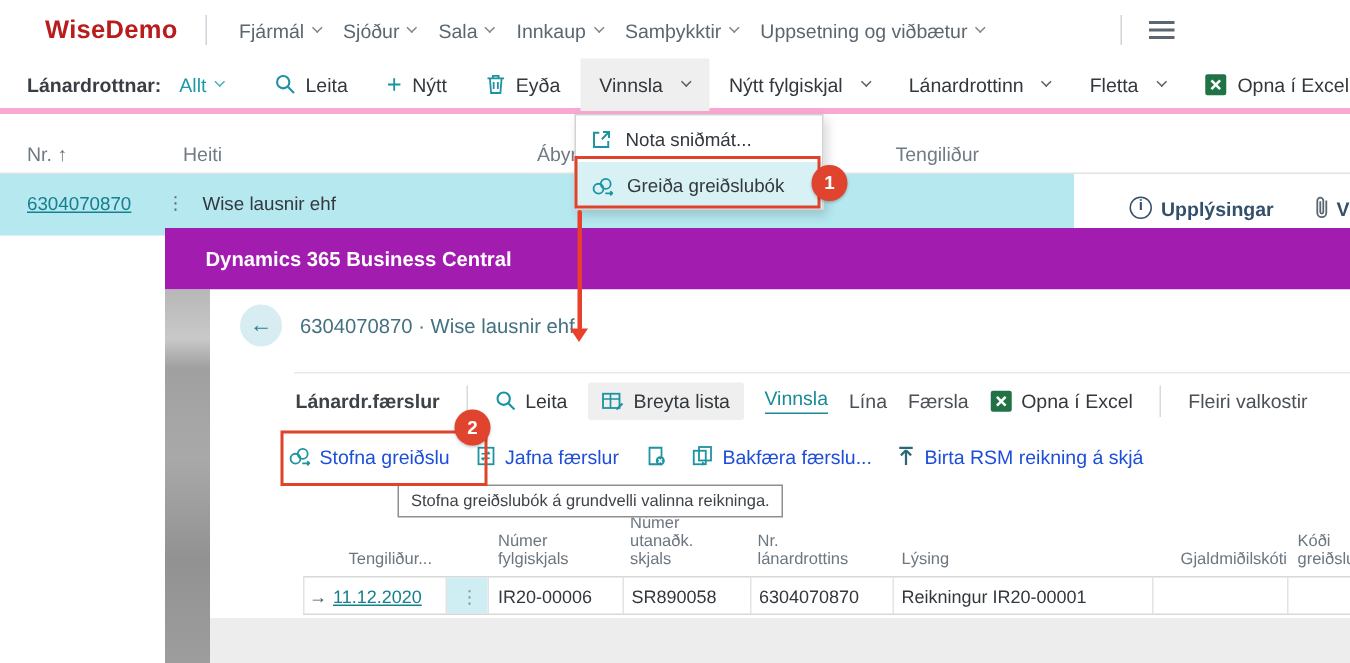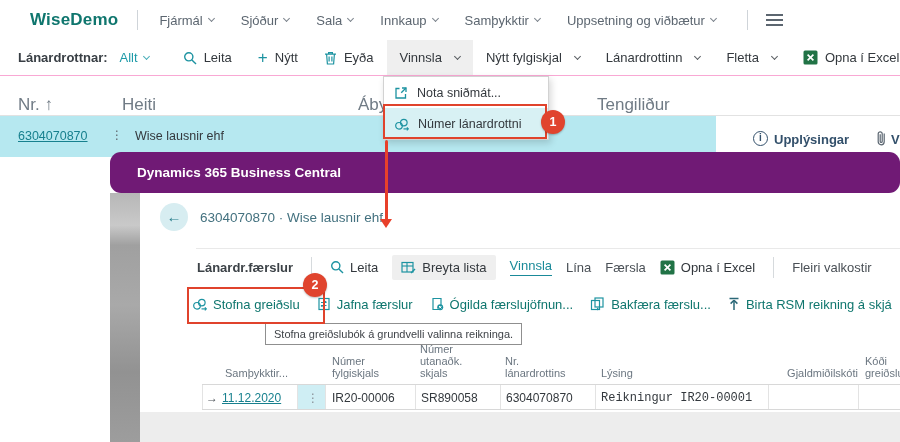--- a/index.html
+++ b/index.html
@@ -4,80 +4,80 @@
 <style>
   * { margin:0; padding:0; box-sizing:border-box; }
   body { background:#fff; }
   .screen { position:relative; width:900px; height:442px; background:#fff; overflow:hidden;
             font-family:"Liberation Sans","DejaVu Sans",sans-serif; color:#33383d; }
   .abs { position:absolute; }
   .nowrap { white-space:nowrap; }
 
   
   .topbar { position:absolute; left:0; top:0; width:900px; height:40px; display:flex; align-items:center; padding-left:30px; }
-  .brand { font-size:17px; font-weight:bold; color:#0f766e; letter-spacing:.2px; }
+  .brand { font-size:17px; font-weight:bold; color:#b91c1c; letter-spacing:.2px; }
   .vdiv { width:1px; height:20px; background:#cfd4d9; }
-  .topmenus { display:flex; gap:27px; margin-left:21px; color:#5c6670; font-size:13px; }
+  .topmenus { display:flex; gap:15px; margin-left:21px; color:#5c6670; font-size:13px; }
   .menu-item { display:flex; align-items:center; cursor:pointer; white-space:nowrap; }
   .chev { display:inline-block; width:5px; height:5px; border-right:1.4px solid currentColor; border-bottom:1.4px solid currentColor;
           transform:rotate(45deg); margin-left:6px; margin-top:-3px; opacity:.8; }
   .hamb { position:relative; width:17px; height:2px; background:#5c6670; box-shadow:0 -5px 0 #5c6670, 0 5px 0 #5c6670; }
 
   
   .actionbar { position:absolute; left:0; top:40px; width:900px; height:36px; display:flex; align-items:center;
-               padding-left:18px; border-bottom:1px solid #f9a8d4; font-size:13px; }
+               padding-left:18px; border-bottom:4px solid #f9a8d4; font-size:13px; }
   .ab-caption { font-weight:bold; color:#383e44; }
   .ab-filter { color:#1d9aa8; margin-left:12px; display:flex; align-items:center; cursor:pointer; }
   .ab-sep { width:1px; height:21px; background:#d6dadd; margin-left:15px; margin-right:6px; }
   .btn { display:flex; align-items:center; gap:7px; height:35px; padding:0 13px; color:#33383d; cursor:pointer; white-space:nowrap; }
   .btn.open { background:#efefef; }
   .plus-glyph { font-size:17px; color:#1d93a1; line-height:1; font-weight:400; }
   .xlicon { display:inline-flex; }
 
   
-  .v-head { position:absolute; top:95px; font-size:17px; color:#707b85; }
+  .v-head { position:absolute; top:95px; font-size:13px; color:#707b85; }
   .v-headline { position:absolute; left:0; top:115px; width:900px; height:1px; background:#e2e2e2; }
   .v-row { position:absolute; left:0; top:116px; width:716px; height:41px; background:#b6e8f0; }
   .v-link { position:absolute; left:18px; top:13px; font-size:12.5px; color:#17808e; text-decoration:underline; cursor:pointer; }
   .v-dots { position:absolute; left:111px; top:12px; color:#5f686f; font-size:12px; cursor:pointer; }
   .v-name { position:absolute; left:135px; top:13px; font-size:12.5px; color:#33383d;text-align:center; }
 
   
   .info-ic { position:absolute; left:753px; top:131px; width:15px; height:15px; border:1.4px solid #33506b; border-radius:50%;
              color:#33506b; font-size:10px; font-weight:bold; text-align:center; line-height:12px; font-style:normal; }
   .fb-label { position:absolute; left:774px; top:132px; font-size:13px; font-weight:bold; color:#33506b; cursor:pointer; }
   .fb-v { position:absolute; left:891px; top:132px; font-size:13px; font-weight:bold; color:#33506b; }
 
   
   .dropdown { position:absolute; left:383px; top:76px; width:166px; background:#fff; border:1px solid #d2d2d2;
               box-shadow:2px 3px 7px rgba(0,0,0,.16); z-index:6; }
   .dd-item { height:31px; display:flex; align-items:center; gap:9px; padding:0 10px; font-size:12.5px; color:#33383d; cursor:pointer; white-space:nowrap; }
   .dd-item.hl { background:#d8f1f4; }
 
   
-  .modal-bar { position:absolute; left:110px; top:152px; width:790px; height:41px; background:#701a75; z-index:10;border-radius:11px; }
+  .modal-bar { position:absolute; left:110px; top:152px; width:790px; height:41px; background:#a21caf; z-index:10; }
   .modal-title { position:absolute; left:27px; top:0; line-height:41px; color:#fff; font-size:13.5px; font-weight:bold; }
   .modal-left { position:absolute; left:110px; top:193px; width:30px; height:249px; z-index:10;
       background:linear-gradient(180deg,#b7b7b7 0%,#c9c9c9 13%,#a0a0a0 21%,#a9a9a9 45%,#929292 72%,#9d9d9d 100%); }
   .modal-body { position:absolute; left:140px; top:193px; width:760px; height:249px; background:#fff; z-index:10; overflow:hidden; }
 
   .back-circle { position:absolute; left:20px; top:10px; width:28px; height:28px; border-radius:50%; background:#d7edf1;
                  color:#2a7f8d; font-size:15px; text-align:center; line-height:27px; cursor:pointer; }
   .m-pagetitle { position:absolute; left:60px; top:17px; font-size:13.5px; color:#43717f; }
   .m-divider { position:absolute; left:56px; top:55px; width:704px; height:1px; background:#e9e9e9; }
 
   .m-toolbar1 { position:absolute; left:57px; top:56px; height:36px; display:flex; align-items:center; gap:14px; font-size:13px; color:#33383d; white-space:nowrap; }
   .m-caption { font-weight:bold; color:#3c4247; }
   .t-sep { width:1px; height:21px; background:#d6dadd; margin:0 4px; }
   .titem { display:flex; align-items:center; gap:6px; cursor:pointer; }
   .titem.gray { background:#efefef; padding:5px 9px; border-radius:2px;justify-content:flex-end; }
   .titem.active { color:#1a8a99; border-bottom:1.6px solid #1a8a99; padding-bottom:2px; }
   .muted { color:#4a5056; }
 
-  .m-toolbar2 { position:absolute; left:52px; top:93px; height:36px; display:flex; align-items:center; gap:17px; font-size:13px; color:#0f766e; white-space:nowrap; }
+  .m-toolbar2 { position:absolute; left:52px; top:93px; height:36px; display:flex; align-items:center; gap:17px; font-size:13px; color:#1d4ed8; white-space:nowrap; }
 
   .tooltip { position:absolute; left:125px; top:130px; padding:4px 8px; background:#fff; border:1px solid #8f8f8f;
              font-size:11px; color:#3f4348; white-space:nowrap; z-index:30; }
 
   .gh { position:absolute; font-size:11px; line-height:12px; color:#6b7680; white-space:nowrap; }
   .gh.r { text-align:right; }
   .g-headline { position:absolute; left:62px; top:191px; width:698px; height:1px; background:#d8d8d8; }
   .g-rowline { position:absolute; left:62px; top:216px; width:698px; height:1px; background:#d8d8d8; }
   .vl { position:absolute; top:192px; width:1px; height:24px; background:#e3e3e3; }
   .dots-cell { position:absolute; left:158px; top:192px; width:27px; height:24px; background:#cfeef4; }
@@ -228,21 +228,21 @@
     </div>
     <div class="dd-item hl">
       <span>
           <svg width="15" height="14" viewBox="0 0 15 14">
             <circle cx="5" cy="8.8" r="3.3" fill="none" stroke="#1d93a1" stroke-width="1.2"></circle>
             <circle cx="9.8" cy="5.6" r="3.3" fill="none" stroke="#1d93a1" stroke-width="1.2"></circle>
             <path d="M12.8 10.5l1.4 1.4-1.4 1.4" fill="none" stroke="#1d93a1" stroke-width="1.2"></path>
             <path d="M9.5 11.9h4.4" stroke="#1d93a1" stroke-width="1.2"></path>
           </svg>
         </span>
-      <span>Númer lánardrottni</span>
+      <span>Greiða greiðslubók</span>
     </div>
   </div>
 
   <div class="modal-bar">
     <span class="modal-title">Dynamics 365 Business Central</span>
   </div>
   <div class="modal-left"></div>
 
   <div class="modal-body">
     <span class="back-circle"><span>←</span></span>
@@ -319,21 +319,20 @@
         <span>Jafna færslur</span>
       </span>
       <span class="titem">
         <span>
             <svg width="14" height="14" viewBox="0 0 14 14">
               <path d="M3 1.5h8v11H3z" fill="none" stroke="#1d93a1" stroke-width="1.2"></path>
               <circle cx="10.2" cy="10.2" r="3" fill="#1d93a1"></circle>
               <path d="M9 9l2.4 2.4M11.4 9L9 11.4" stroke="#fff" stroke-width="1"></path>
             </svg>
           </span>
-        <span>Ógilda færslujöfnun...</span>
       </span>
       <span class="titem">
         <span>
             <svg width="15" height="14" viewBox="0 0 15 14">
               <rect x="1.5" y="3.5" width="8" height="9" fill="none" stroke="#1d93a1" stroke-width="1.2"></rect>
               <rect x="5" y="1" width="8" height="9" fill="none" stroke="#1d93a1" stroke-width="1.2"></rect>
               <path d="M7 10.5l2 1.5-2 1.5" fill="#1d93a1"></path>
             </svg>
           </span>
         <span>Bakfæra færslu...</span>
@@ -345,21 +344,21 @@
               <line x1="6" y1="4" x2="6" y2="13" stroke="#2a6777" stroke-width="1.5"></line>
               <path d="M6 3.2L2.6 6.6M6 3.2l3.4 3.4" fill="none" stroke="#2a6777" stroke-width="1.5"></path>
             </svg>
           </span>
         <span>Birta RSM reikning á skjá</span>
       </span>
     </div>
 
     <div class="tooltip">Stofna greiðslubók á grundvelli valinna reikninga.</div>
 
-    <div class="gh r" style="left:82px; top:174px; width:66px;"><span>Samþykktir...</span></div>
+    <div class="gh r" style="left:82px; top:174px; width:66px;"><span>Tengiliður...</span></div>
     <div class="gh" style="left:192px; top:162px;"><span>Númer</span><br><span>fylgiskjals</span></div>
     <div class="gh" style="left:280px; top:150px;"><span>Númer</span><br><span>utanaðk.</span><br><span>skjals</span></div>
     <div class="gh" style="left:365px; top:162px;"><span>Nr.</span><br><span>lánardrottins</span></div>
     <div class="gh" style="left:461px; top:174px;"><span>Lýsing</span></div>
     <div class="gh r" style="left:633px; top:174px; width:85px;"><span>Gjaldmiðilskóti</span></div>
     <div class="gh" style="left:725px; top:162px;"><span>Kóði</span><br><span>greiðslu</span></div>
     <div class="g-headline"></div>
 
     <div class="dots-cell"></div>
     <span class="vl" style="left:62px;"></span>
@@ -369,21 +368,21 @@
     <span class="vl" style="left:360px;"></span>
     <span class="vl" style="left:455px;"></span>
     <span class="vl" style="left:628px;"></span>
     <span class="vl" style="left:718px;"></span>
     <span class="gcell" style="left:66px; color:#4a5056;">→</span>
     <span class="gcell g-link" style="left:82px;">11.12.2020</span>
     <span class="gcell" style="left:167px; color:#8a9097;">⋮</span>
     <span class="gcell" style="left:192px;">IR20-00006</span>
     <span class="gcell" style="left:281px;">SR890058</span>
     <span class="gcell" style="left:366px;">6304070870</span>
-    <span class="gcell" style="left:461px;font-family:Liberation Mono, monospace;">Reikningur IR20-00001</span>
+    <span class="gcell" style="left:461px;">Reikningur IR20-00001</span>
     <div class="g-rowline"></div>
     <div class="g-bottom"></div>
   </div>
 
   <div class="rbox anno" style="left:383px; top:104px; width:164px; height:35px;"></div>
   <div class="rcircle anno" style="left:541px; top:110px;">1</div>
   <div class="rline anno"></div>
   <div class="rhead anno"></div>
   <div class="rbox anno" style="left:187px; top:287px; width:138px; height:37px;"></div>
   <div class="rcircle anno" style="left:303px; top:273px;">2</div>

